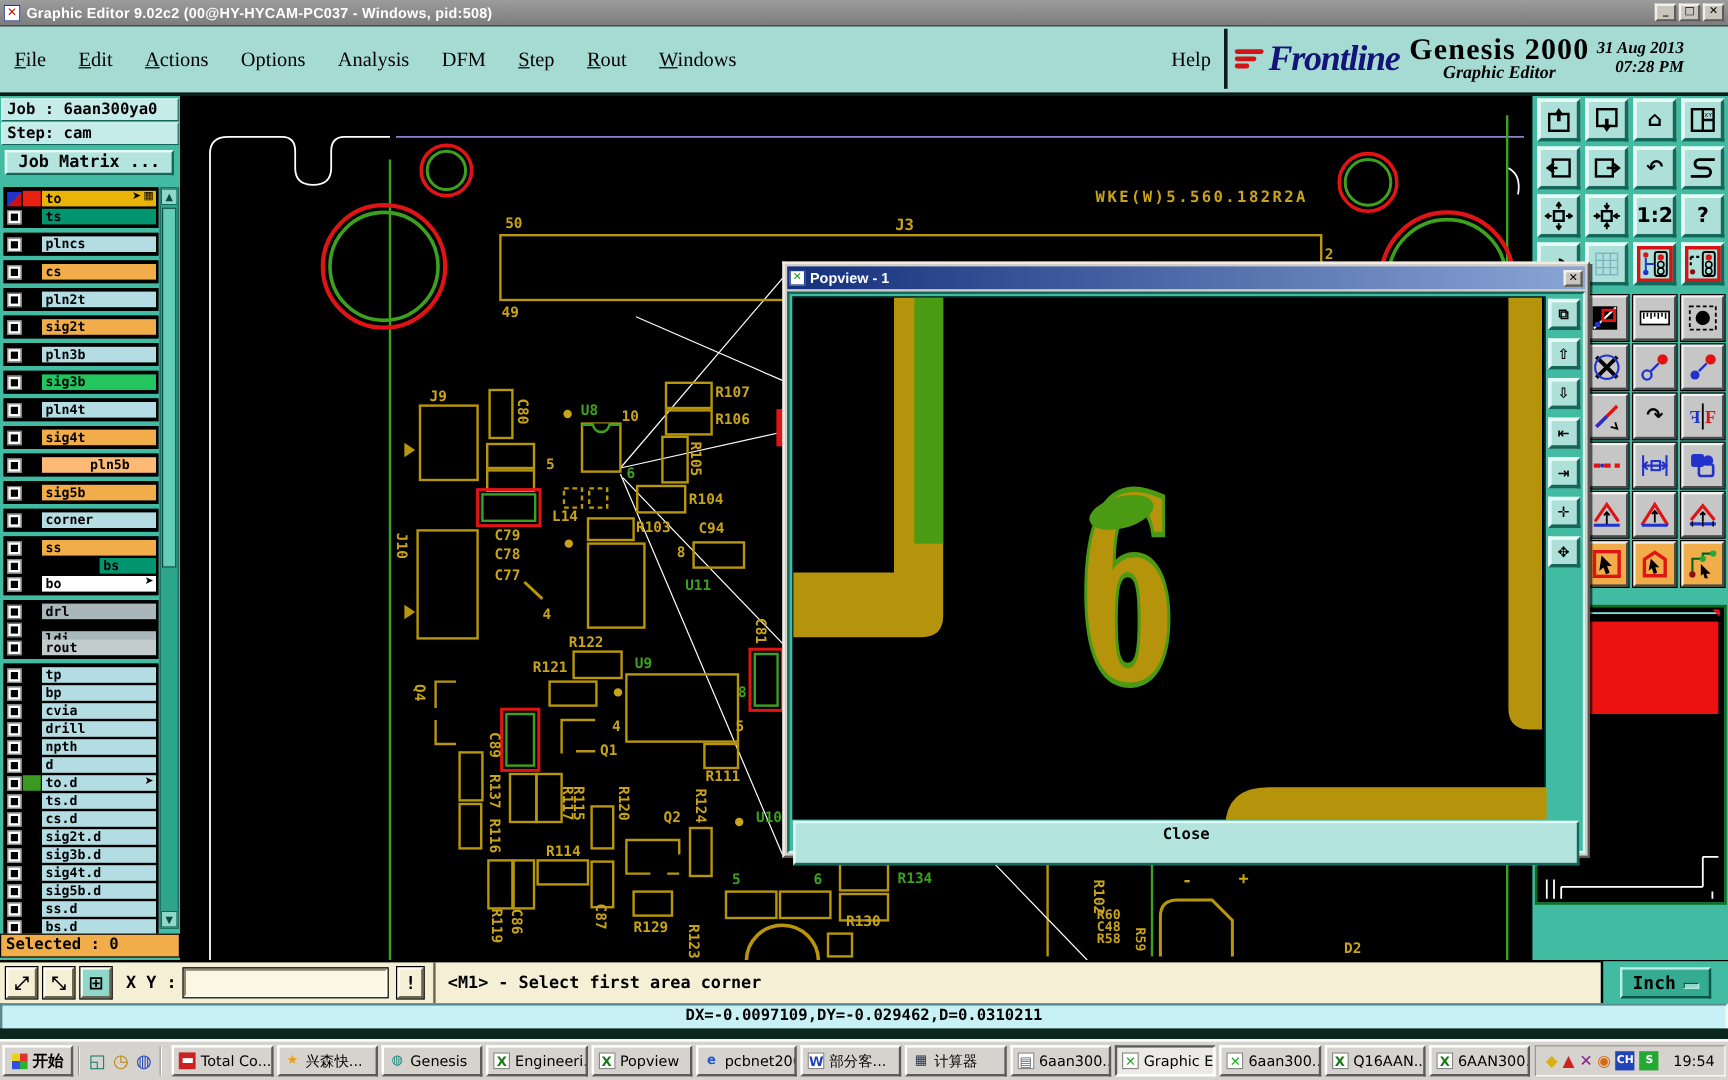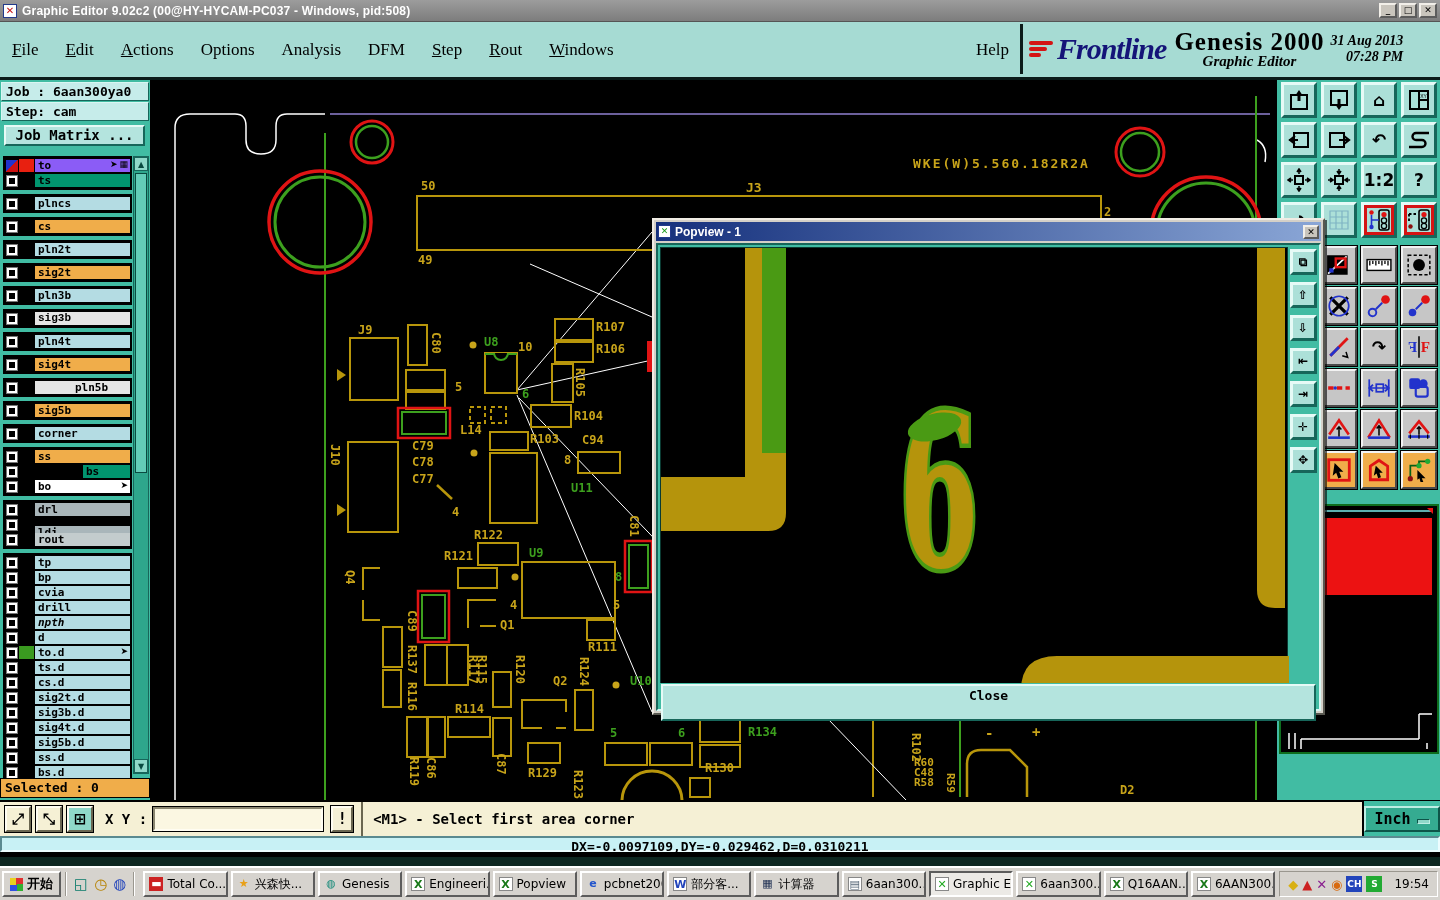--- a/index.html
+++ b/index.html
@@ -97,27 +97,27 @@
     font:bold 15px/22px "DejaVu Sans",sans-serif;text-align:center;color:#000}
   .cmdbtn.teal{background:#8fd8c9}
   #xy-label{font:bold 14px "DejaVu Sans Mono",monospace;margin:0 6px 0 12px;white-space:pre}
   #xy-input{width:170px;height:24px;background:#fbf7e2;border:2px solid;border-color:#8a8670 #fffdf2 #fffdf2 #8a8670;
     outline:1px solid #000;font:13px "DejaVu Sans Mono",monospace;padding:0 4px}
   #warn-btn{width:22px;height:26px;margin-left:8px;background:#f5f0d5;border:2px solid;
     border-color:#fffdf2 #6a6650 #6a6650 #fffdf2;outline:1px solid #000;
     font:bold 15px/22px "DejaVu Sans Mono",monospace;text-align:center}
   #cmd-sep{width:2px;height:34px;background:#6a6650;margin-left:8px}
   #prompt{font:bold 14px "DejaVu Sans Mono",monospace;margin-left:10px;white-space:pre}
-  #units-panel{margin-left:auto;width:78px;height:36px;background:#41bca3;border-left:2px solid #000;
+  #units-panel{margin-left:auto;width:106px;height:36px;background:#41bca3;border-left:2px solid #000;
     display:flex;align-items:center;justify-content:center}
   #units-btn{width:76px;height:26px;background:#35ab91;border:2px solid;border-color:#bdeee4 #0d5448 #0d5448 #bdeee4;
     font:bold 15px/22px "DejaVu Sans Mono",monospace;text-align:center;color:#000}
   #units-btn .opt{display:inline-block;width:13px;height:5px;background:#8fd8c9;
     border:1px solid;border-color:#0d5448 #bdeee4 #bdeee4 #0d5448;margin-left:6px}
-  #coordbar{position:absolute;left:0;top:836px;width:1440px;height:16px;background:#c8f1f5;
+  #coordbar{position:absolute;left:0;top:836px;width:1440px;height:32px;background:#c8f1f5;
     border:2px solid;border-color:#5a8a90 #ecfdff #ecfdff #5a8a90;text-align:center;
     font:bold 13px/17px "DejaVu Sans Mono",monospace;color:#000}
   #darkstrip{position:absolute;left:0;top:857px;width:1440px;height:9px;background:#0c2620}
   
   #taskbar{position:absolute;left:0;top:866px;width:1440px;height:34px;background:#d6d3ce;border-top:2px solid #fff;
     display:flex;align-items:center;padding:0 2px}
   #start-btn{height:26px;display:flex;align-items:center;background:#d6d3ce;border:2px solid;
     border-color:#fff #5c5c5c #5c5c5c #fff;padding:0 6px;font:bold 13px "DejaVu Sans",sans-serif;flex:none}
   .flag{display:inline-block;width:13px;height:13px;margin-right:4px;
     background:conic-gradient(from 0deg at 50% 50%,#e03030 0 25%,#30b030 0 50%,#3050e0 0 75%,#e8d020 0)}
@@ -181,21 +181,21 @@
 
 <div id="sidebar">
   <div class="fld" style="top:2px"><span>Job : </span><span>6aan300ya0</span></div>
   <div class="fld" style="top:22px"><span>Step: </span><span>cam</span></div>
   <div id="matrix-btn">Job Matrix ...</div>
   <div id="layers">
       <div class="lgrp">
         <div class="lrow">
           <span class="actbox"></span>
           <span class="sw" style="background: rgb(232, 32, 16);"></span>
-          <span class="lname" style="background: #8b5cf6; display: flex;">to<span class="lico" style="margin-left: auto;">➤</span><span class="lico">▦</span></span>
+          <span class="lname" style="background: #eab308; display: flex;">to<span class="lico" style="margin-left: auto;">➤</span><span class="lico">▦</span></span>
         </div>
         <div class="lrow">
           <span class="cb"></span>
           <span class="sw" style="background: rgb(0, 0, 0);"></span>
           <span class="lname" style="background: rgb(1, 149, 111); display: flex;">ts</span>
         </div>
       </div>
       <div class="lgrp">
         <div class="lrow">
           <span class="cb"></span>
@@ -228,42 +228,42 @@
         <div class="lrow">
           <span class="cb"></span>
           <span class="sw" style="background: rgb(0, 0, 0);"></span>
           <span class="lname" style="background: rgb(180, 220, 227); display: flex;">pln3b</span>
         </div>
       </div>
       <div class="lgrp">
         <div class="lrow">
           <span class="cb"></span>
           <span class="sw" style="background: rgb(0, 0, 0);"></span>
-          <span class="lname" style="background: #e5e5e5; display: flex; font-family: Liberation Mono, monospace;">sig3b</span>
+          <span class="lname" style="background: #22c55e; display: flex;">sig3b</span>
         </div>
       </div>
       <div class="lgrp">
         <div class="lrow">
           <span class="cb"></span>
           <span class="sw" style="background: rgb(0, 0, 0);"></span>
           <span class="lname" style="background: rgb(180, 220, 227); display: flex;">pln4t</span>
         </div>
       </div>
       <div class="lgrp">
         <div class="lrow">
           <span class="cb"></span>
           <span class="sw" style="background: rgb(0, 0, 0);"></span>
           <span class="lname" style="background: rgb(240, 173, 74); display: flex;">sig4t</span>
         </div>
       </div>
       <div class="lgrp">
         <div class="lrow">
           <span class="cb"></span>
           <span class="sw" style="background: rgb(0, 0, 0);"></span>
-          <span class="lname" style="background: #e5e5e5; display: flex; padding-left: 40px;">pln5b</span>
+          <span class="lname" style="background: #fdba74; display: flex; padding-left: 40px;">pln5b</span>
         </div>
       </div>
       <div class="lgrp">
         <div class="lrow">
           <span class="cb"></span>
           <span class="sw" style="background: rgb(0, 0, 0);"></span>
           <span class="lname" style="background: rgb(240, 173, 74); display: flex;">sig5b</span>
         </div>
       </div>
       <div class="lgrp">
@@ -324,21 +324,21 @@
           <span class="lname" style="background: rgb(180, 220, 227); display: flex;">cvia</span>
         </div>
         <div class="lrow">
           <span class="cb"></span>
           <span class="sw" style="background: rgb(0, 0, 0);"></span>
           <span class="lname" style="background: rgb(180, 220, 227); display: flex;">drill</span>
         </div>
         <div class="lrow">
           <span class="cb"></span>
           <span class="sw" style="background: rgb(0, 0, 0);"></span>
-          <span class="lname" style="background: rgb(180, 220, 227); display: flex; font-style: italic;">npth</span>
+          <span class="lname" style="background: rgb(180, 220, 227); display: flex;">npth</span>
         </div>
         <div class="lrow">
           <span class="cb"></span>
           <span class="sw" style="background: rgb(0, 0, 0);"></span>
           <span class="lname" style="background: rgb(180, 220, 227); display: flex;">d</span>
         </div>
         <div class="lrow">
           <span class="cb"></span>
           <span class="sw" style="background: rgb(58, 154, 32);"></span>
           <span class="lname" style="background: rgb(180, 220, 227); display: flex;">to.d<span class="lico" style="margin-left: auto;">➤</span></span>

